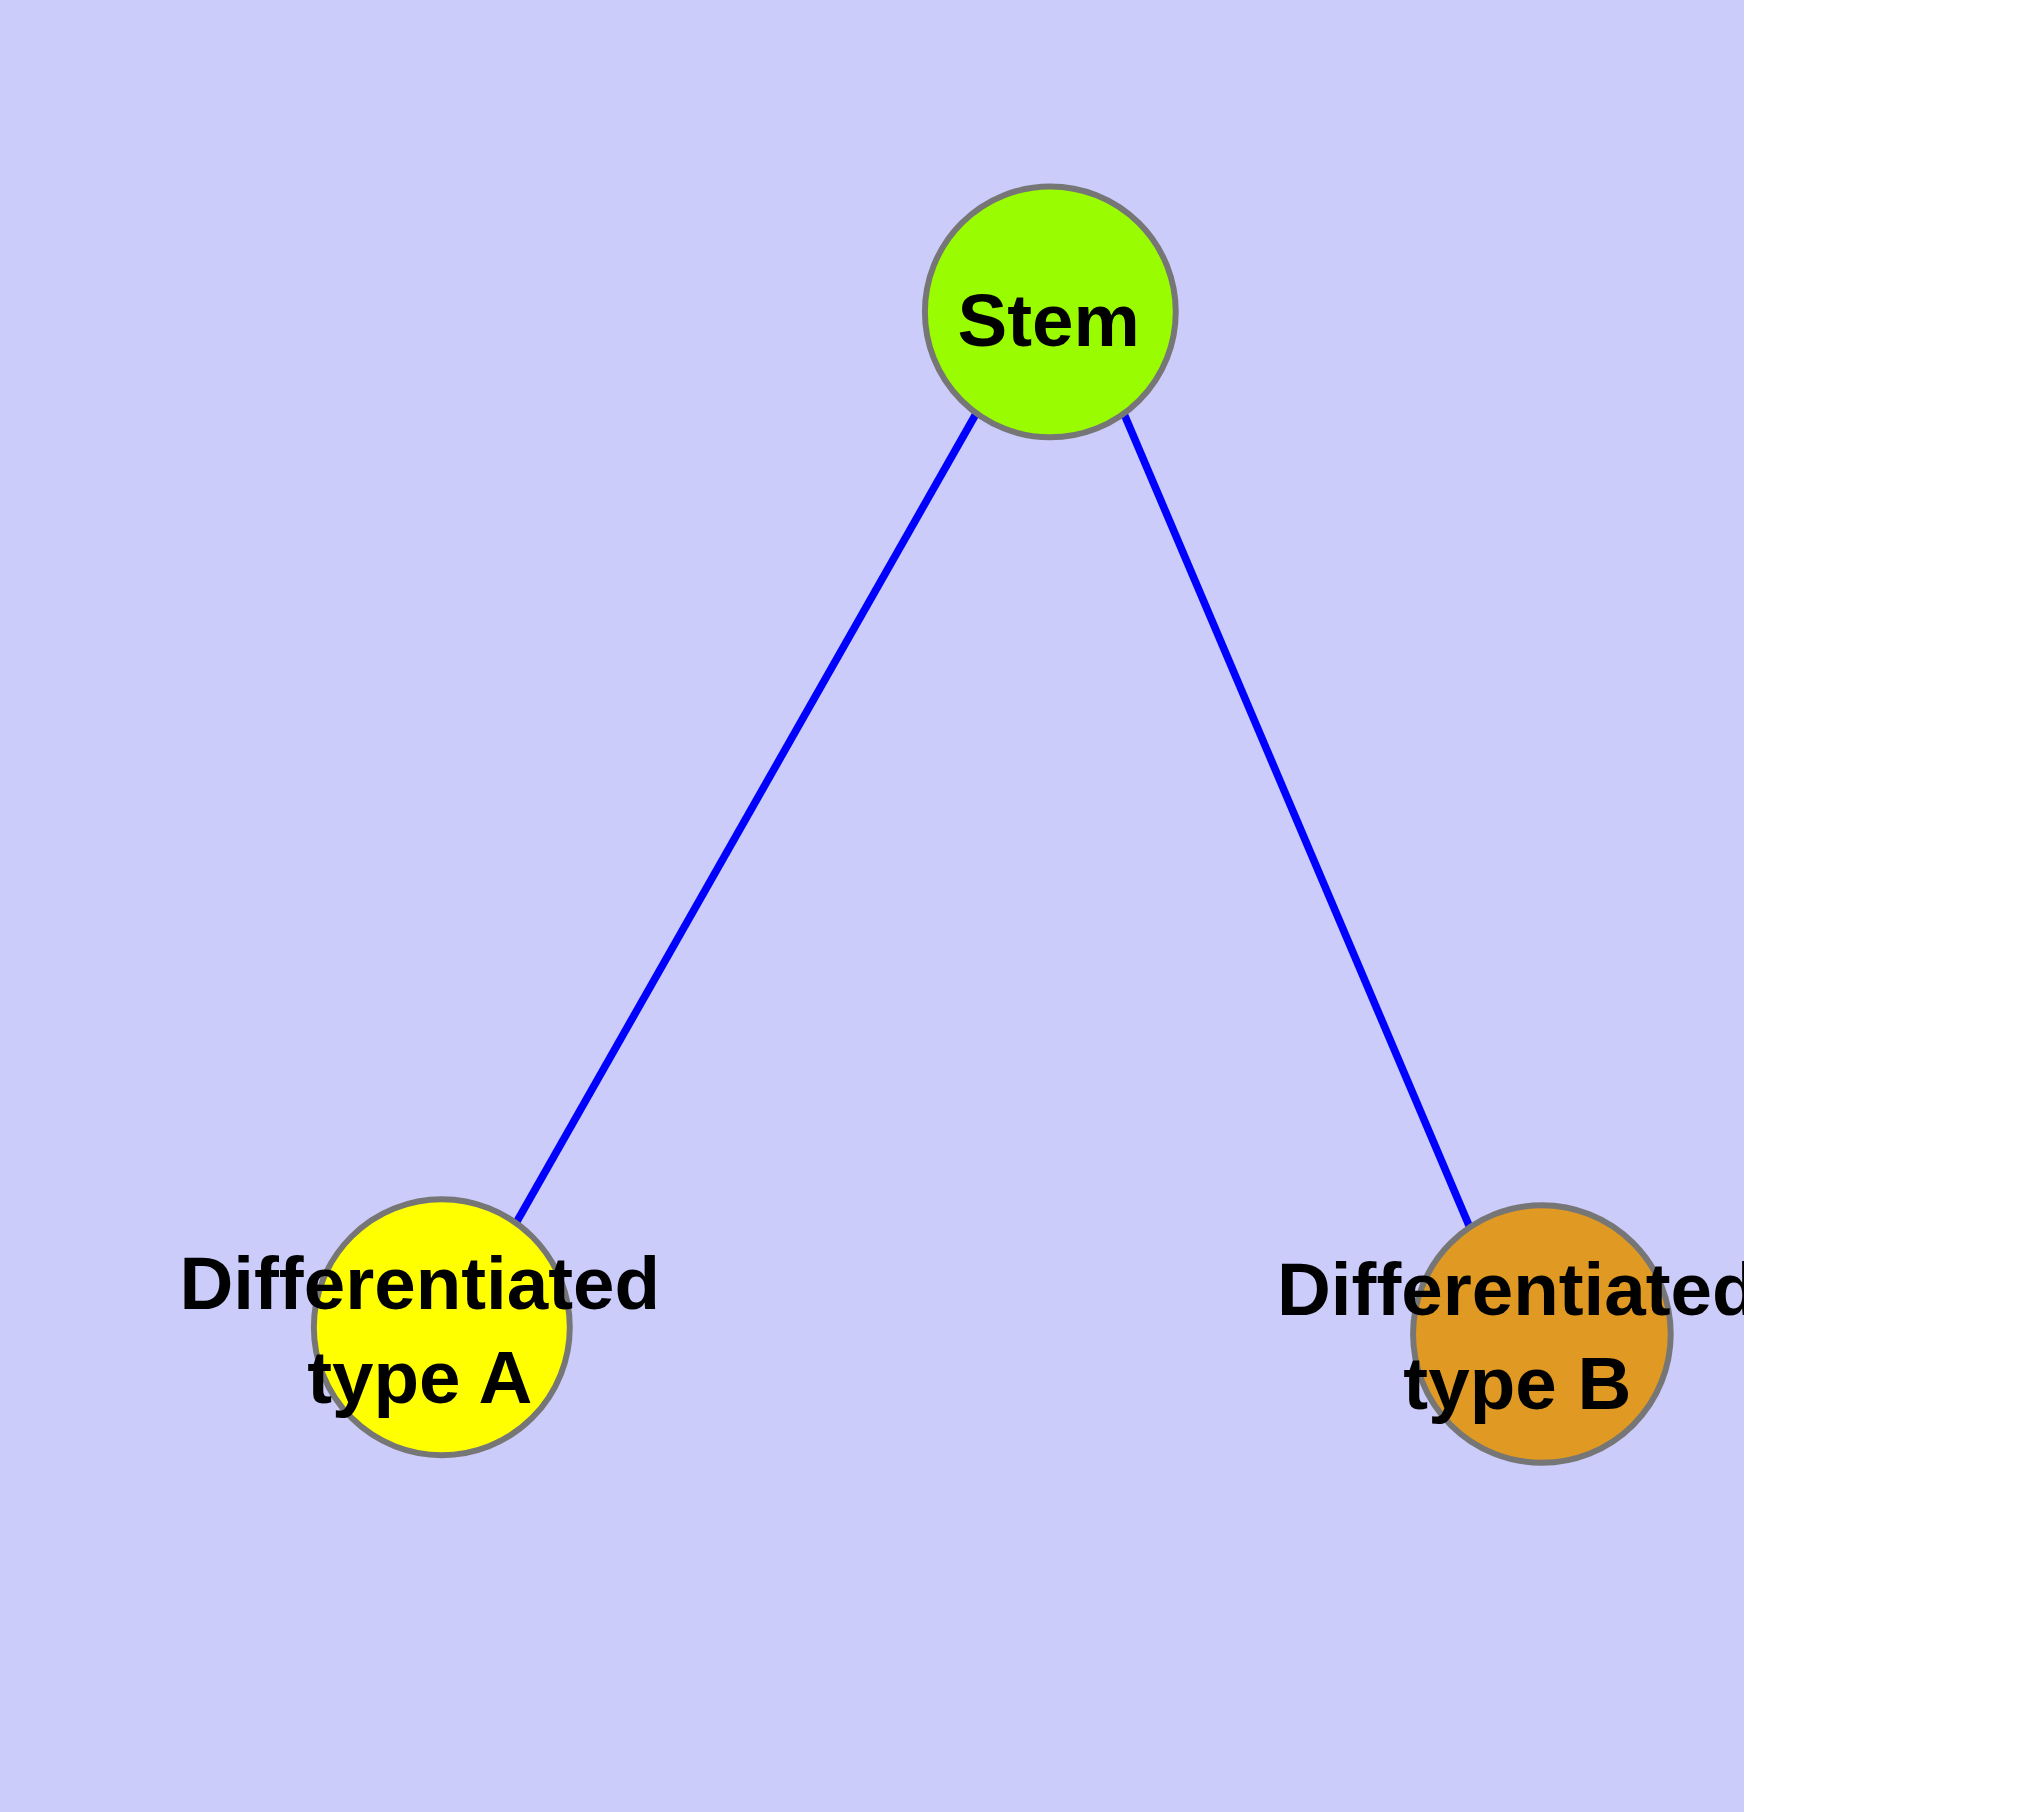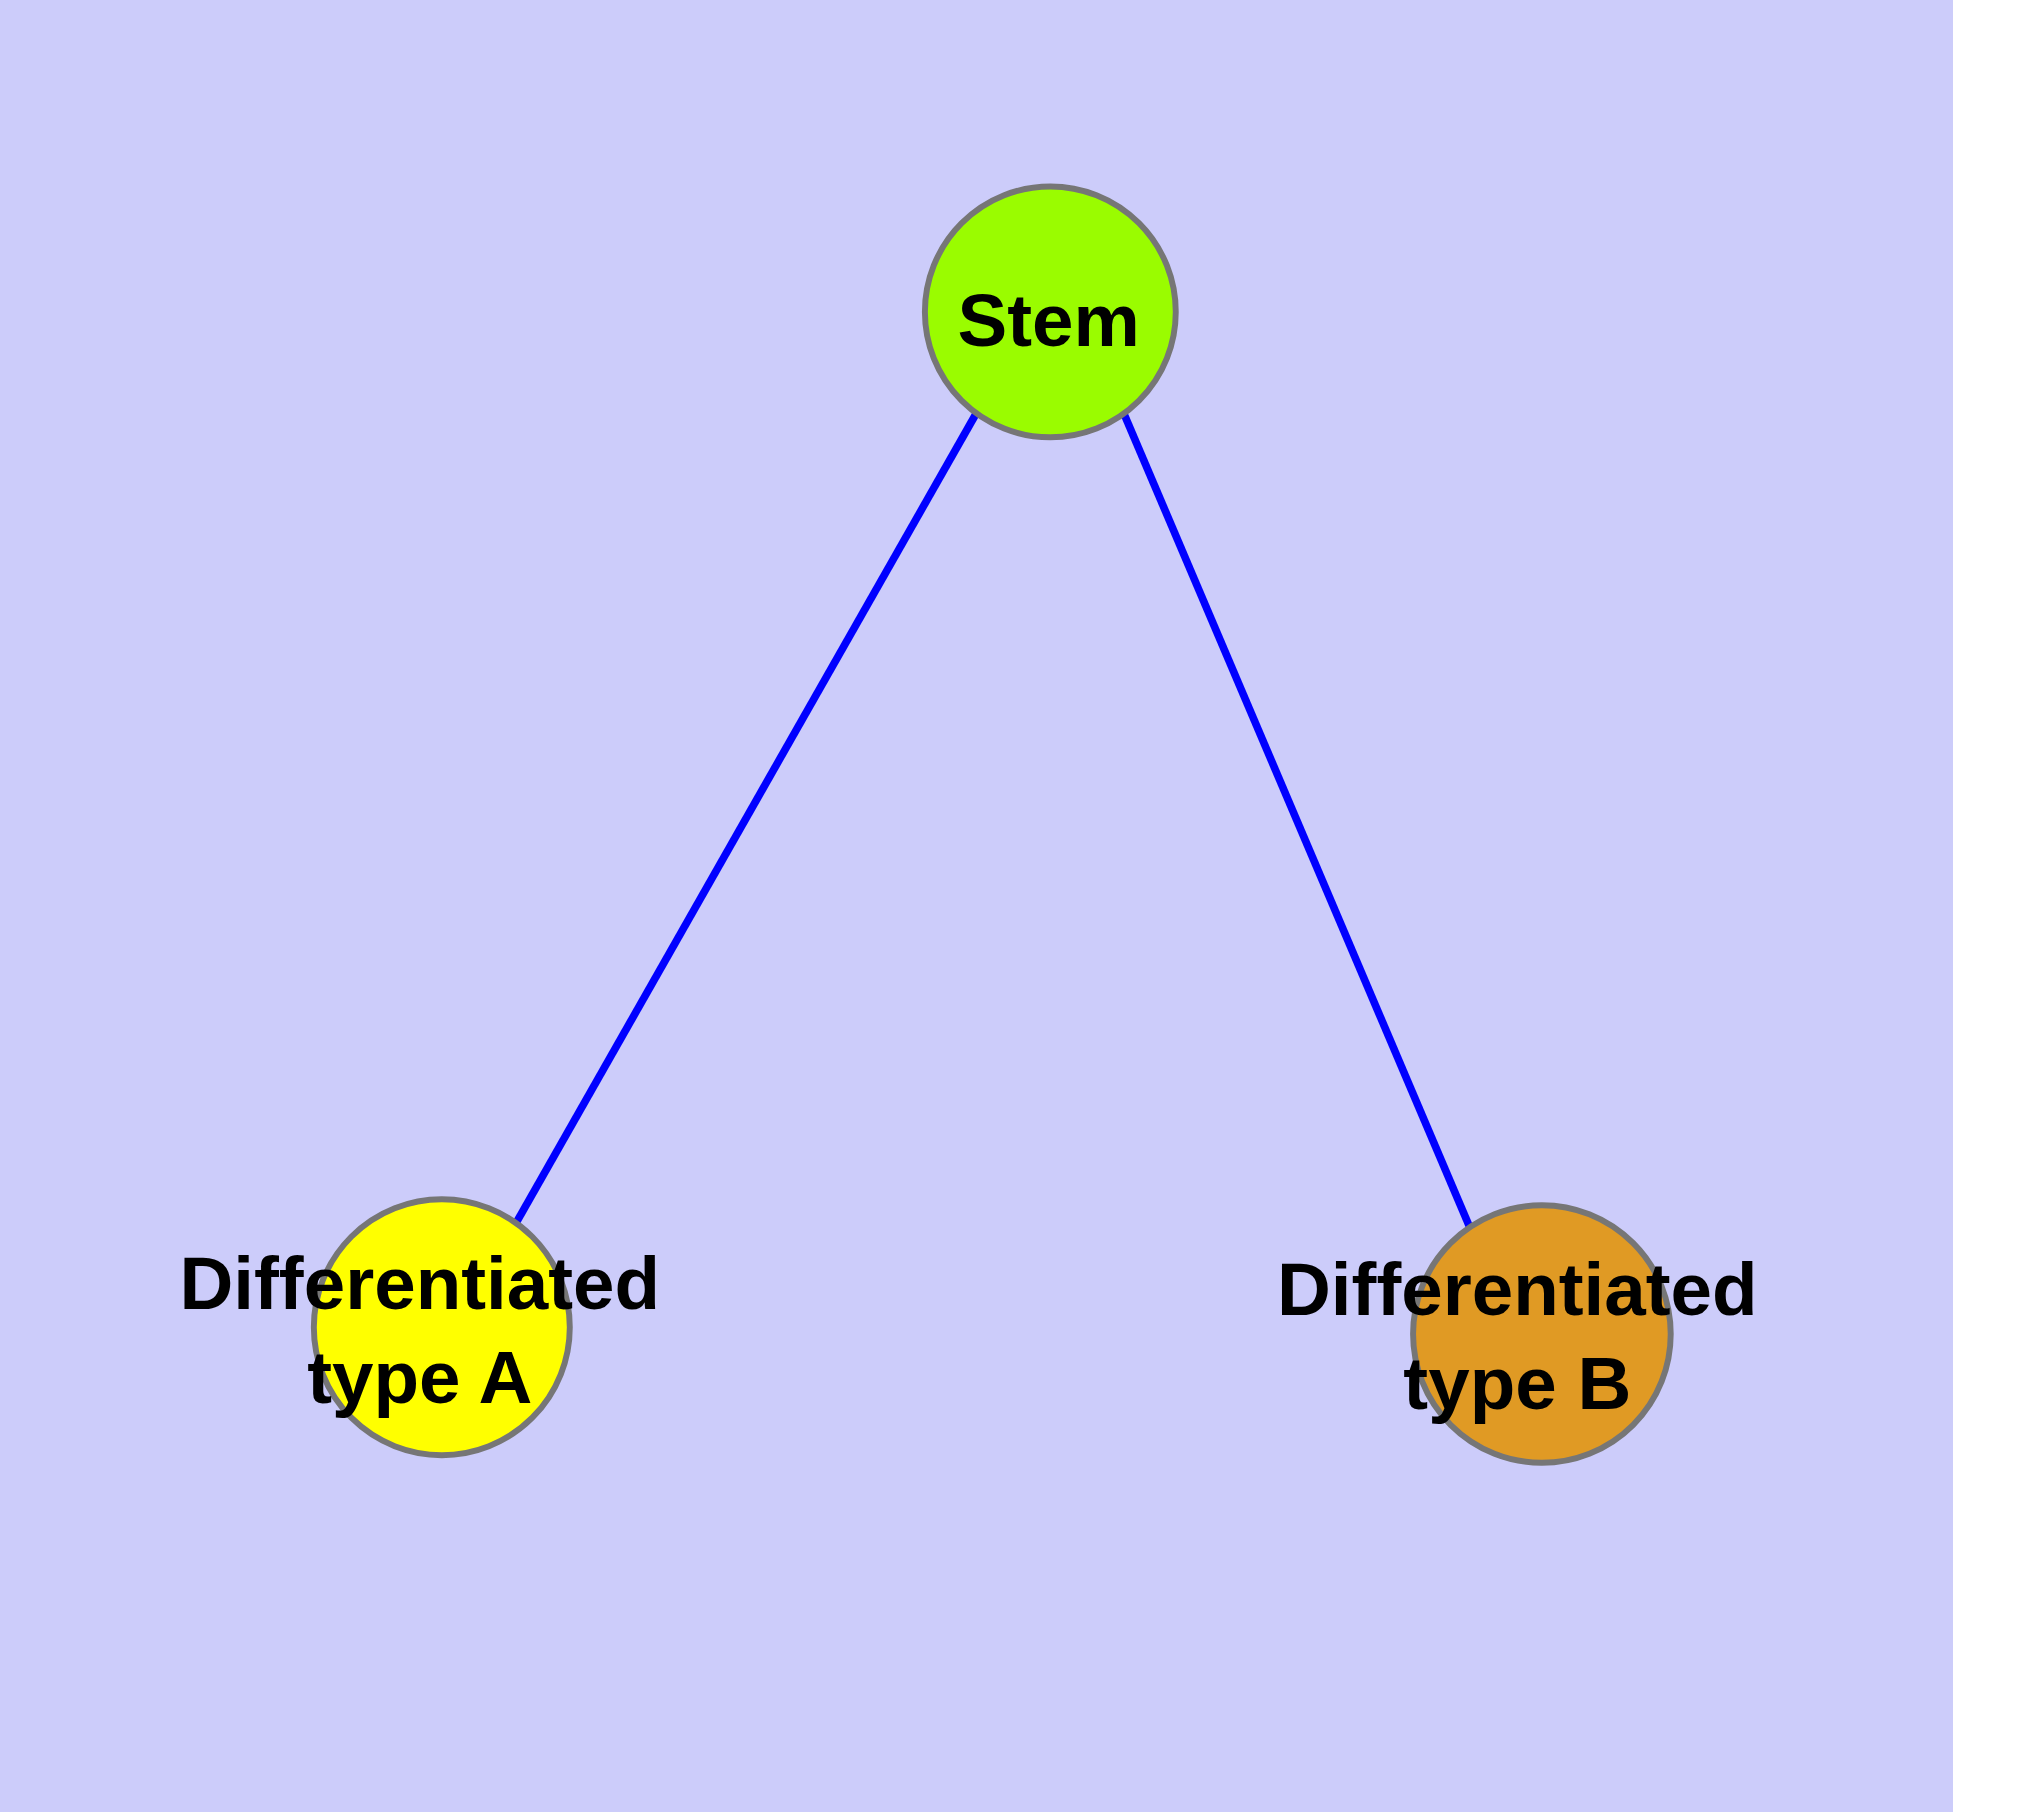--- a/index.html
+++ b/index.html
@@ -34,21 +34,21 @@
     font-weight: bold;
     fill: #000000;
     font-family: "Liberation Sans", sans-serif;
     paint-order: normal;
     white-space: pre;
   }
 </style>
 </head>
 <body>
 
-<div id="canvas" style="width: 1953px; height: 1812px;">
+<div id="canvas" style="width: 1744px; height: 1812px;">
 
   <div id="bg-rect" style="background: rgb(204, 204, 250); width: 2021px; height: 1812px;"></div>
 
   <svg id="graph-svg" viewBox="0 0 2384 2138" xmlns="http://www.w3.org/2000/svg" style="width: 2021px; height: 1812px;">
 
     <g id="edges-group">
         <line x1="1152" y1="487" x2="608" y2="1444" stroke="#0000ff" stroke-width="9" stroke-linecap="butt"></line>
         <line x1="1325" y1="486" x2="1736" y2="1453" stroke="#0000ff" stroke-width="9" stroke-linecap="butt"></line>
       </g>
     <g id="nodes-group">

